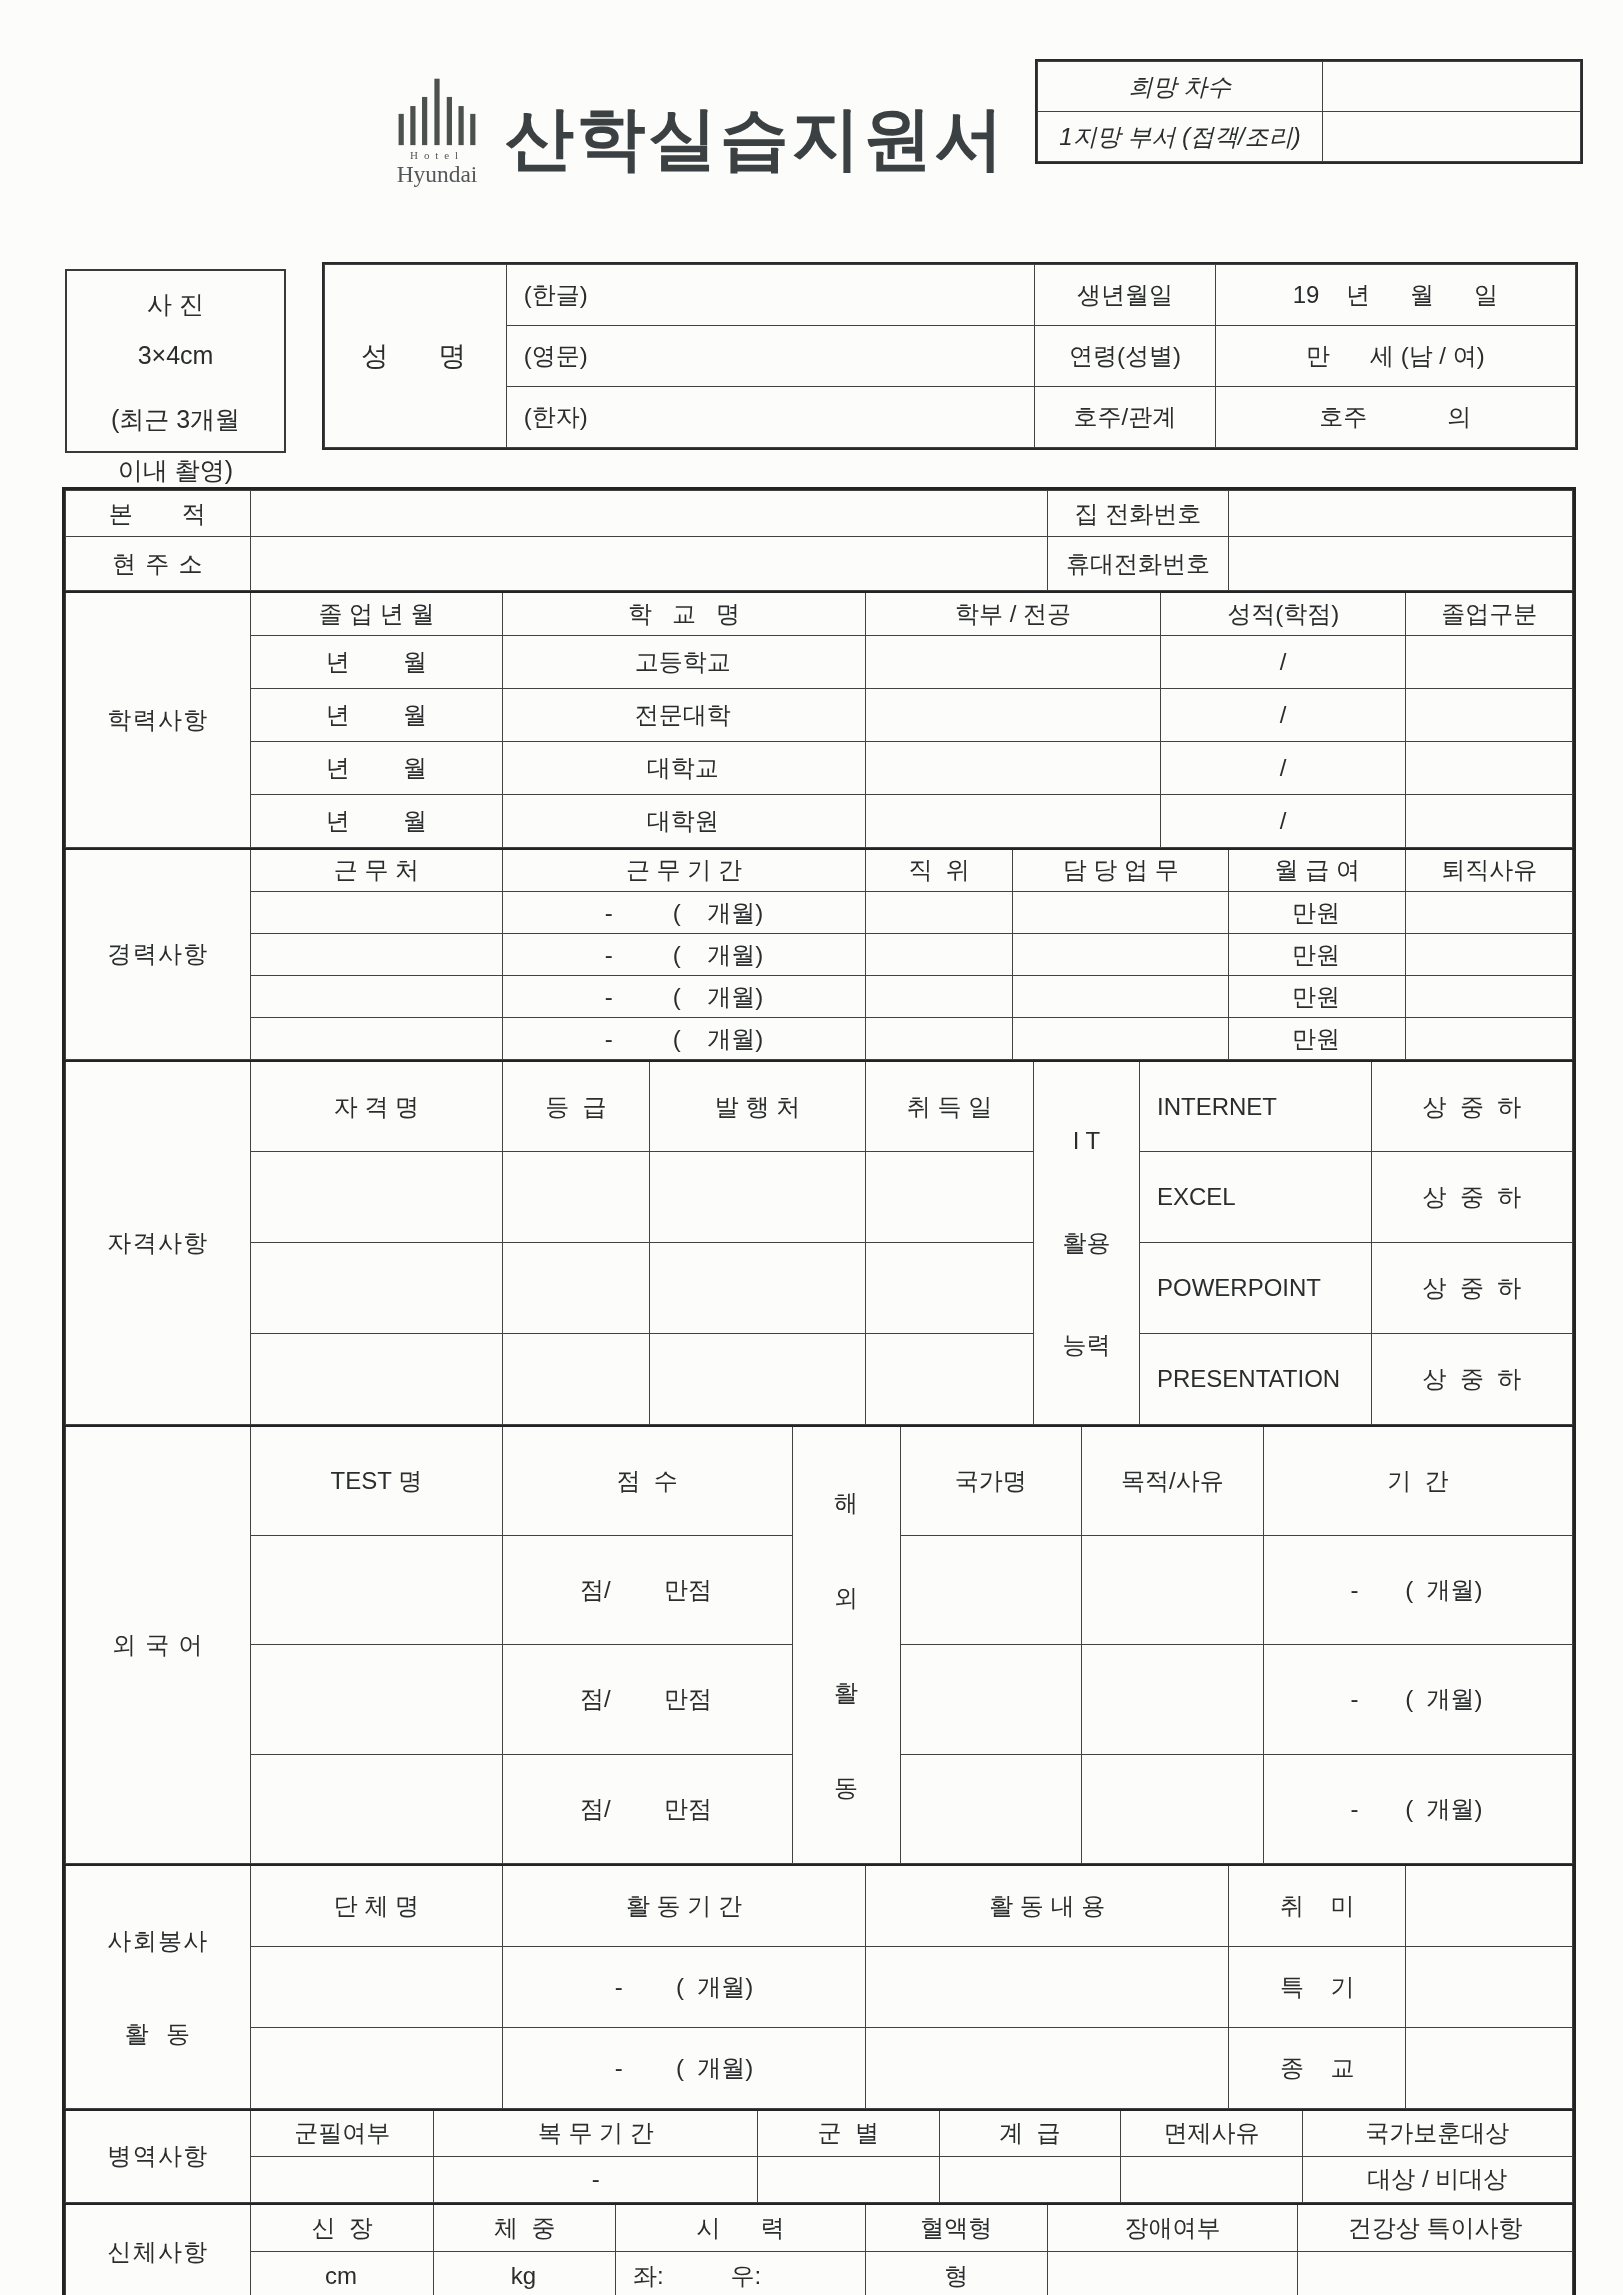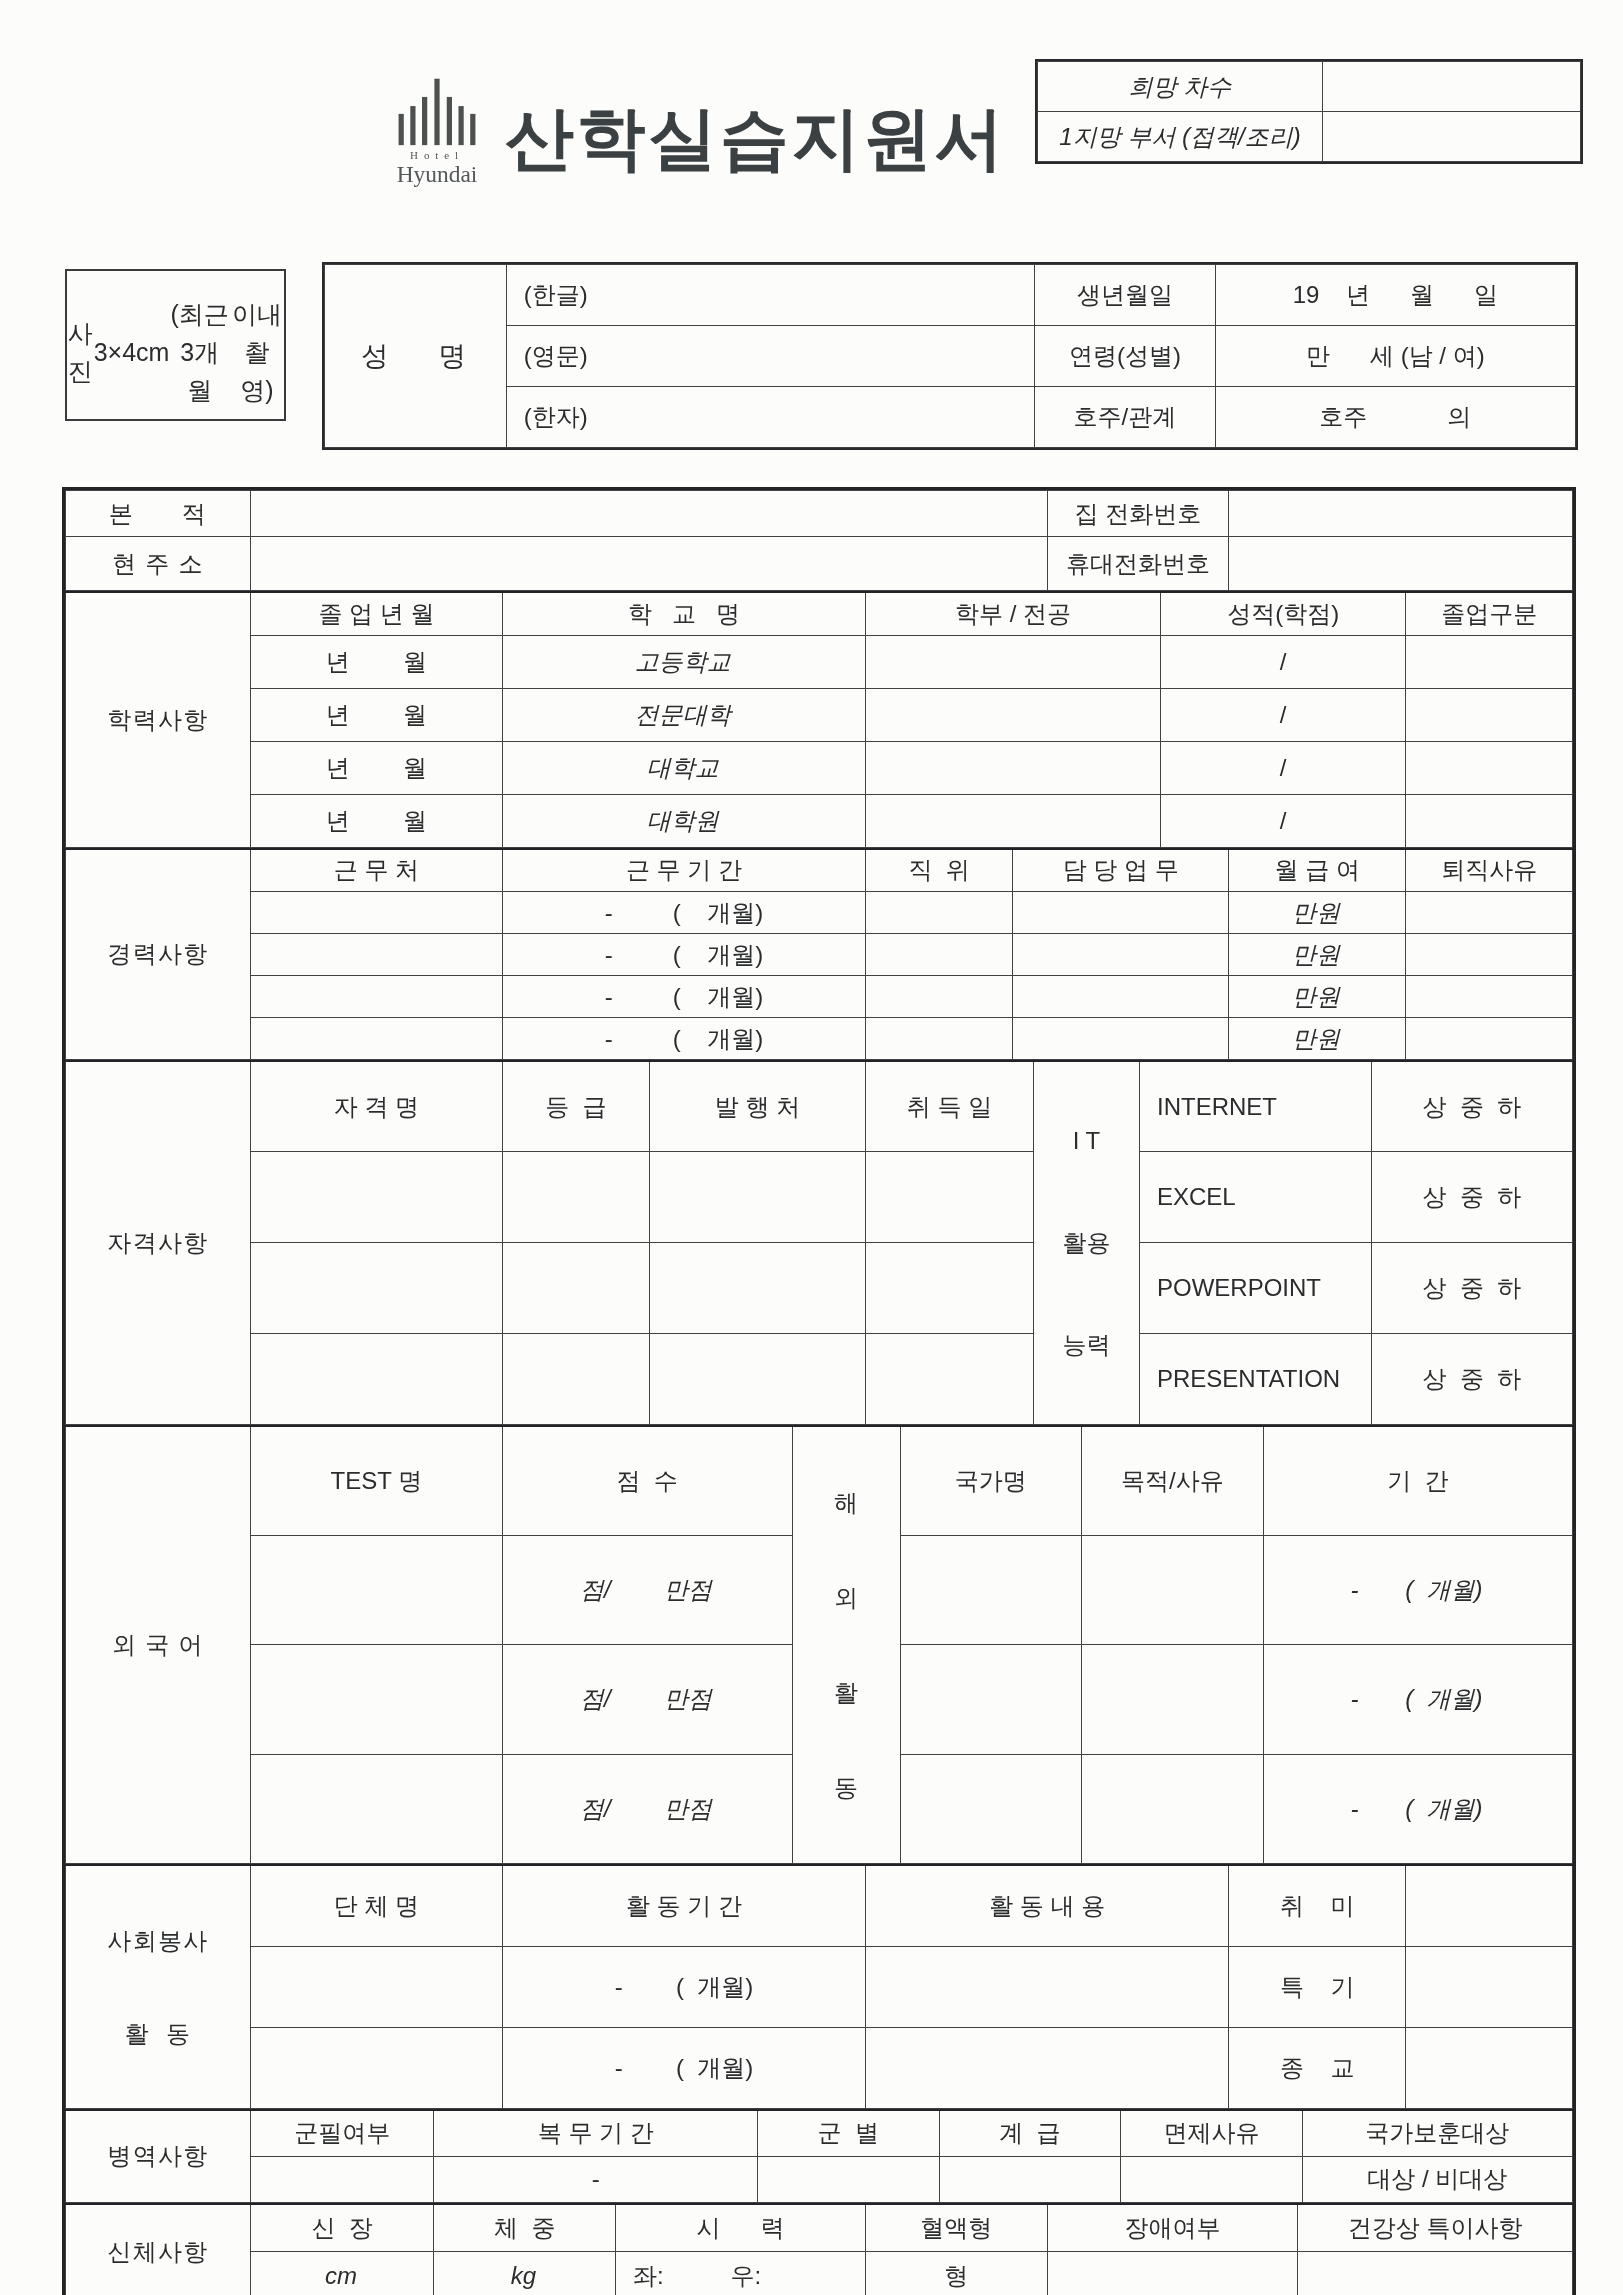--- a/index.html
+++ b/index.html
@@ -24,33 +24,33 @@
 
   
   table.f { border-collapse: collapse; table-layout: fixed; width: 100%; }
   table.f td {
     border: 1.3px solid #424245;
     text-align: center; vertical-align: middle;
     font-size: 24px; white-space: pre; padding: 0 2.6px;
     color: #2b2c2e; overflow: hidden;
   }
   .left  { text-align: left  !important; padding-left: 17px !important; }
-  .right { text-align: left; padding-right: 5.2px !important; font-style: italic; }
+  .right { text-align: left; padding-right: 5.2px !important; }
   .lab   { font-size: 26px; letter-spacing: 1.3px; }
 
   
   .wish { left: 1035px; top: 59px; width: 548px; border: 2.6px solid #2a2a2c; background: #fcfcfa; font-style: italic; }
   .wish td { font-size: 26px; height: 50px; }
 
   
   .photo {
-    left: 65px; top: 269px; width: 221px; height: 152px;
+    left: 65px; top: 269px; width: 221px; height: 184px;
     border: 2px solid #3a3a3c;
-    display: flex; flex-direction: row; align-items: center;
-    padding-top: 14.4px; font-size: 25px; line-height: 38px; text-align: center;
+    display: flex; flex-direction: column; align-items: center;
+    padding-top: 14.4px; font-size: 25px; line-height: 38px; text-align: center; gap: 13px;
   }
   .ph-sp { height: 27.5px; }
 
   
   .profile { left: 322px; top: 262px; width: 1256px; border: 2.6px solid #2a2a2c; }
   .profile td { height: 61px; }
   .profile .lab { font-size: 27.5px; letter-spacing: 3.9px; margin-top: 9px; }
 
   
   .main { left: 62px; top: 487px; width: 1514px; border: 3.3px solid #232325; background: #fcfcfa; }

